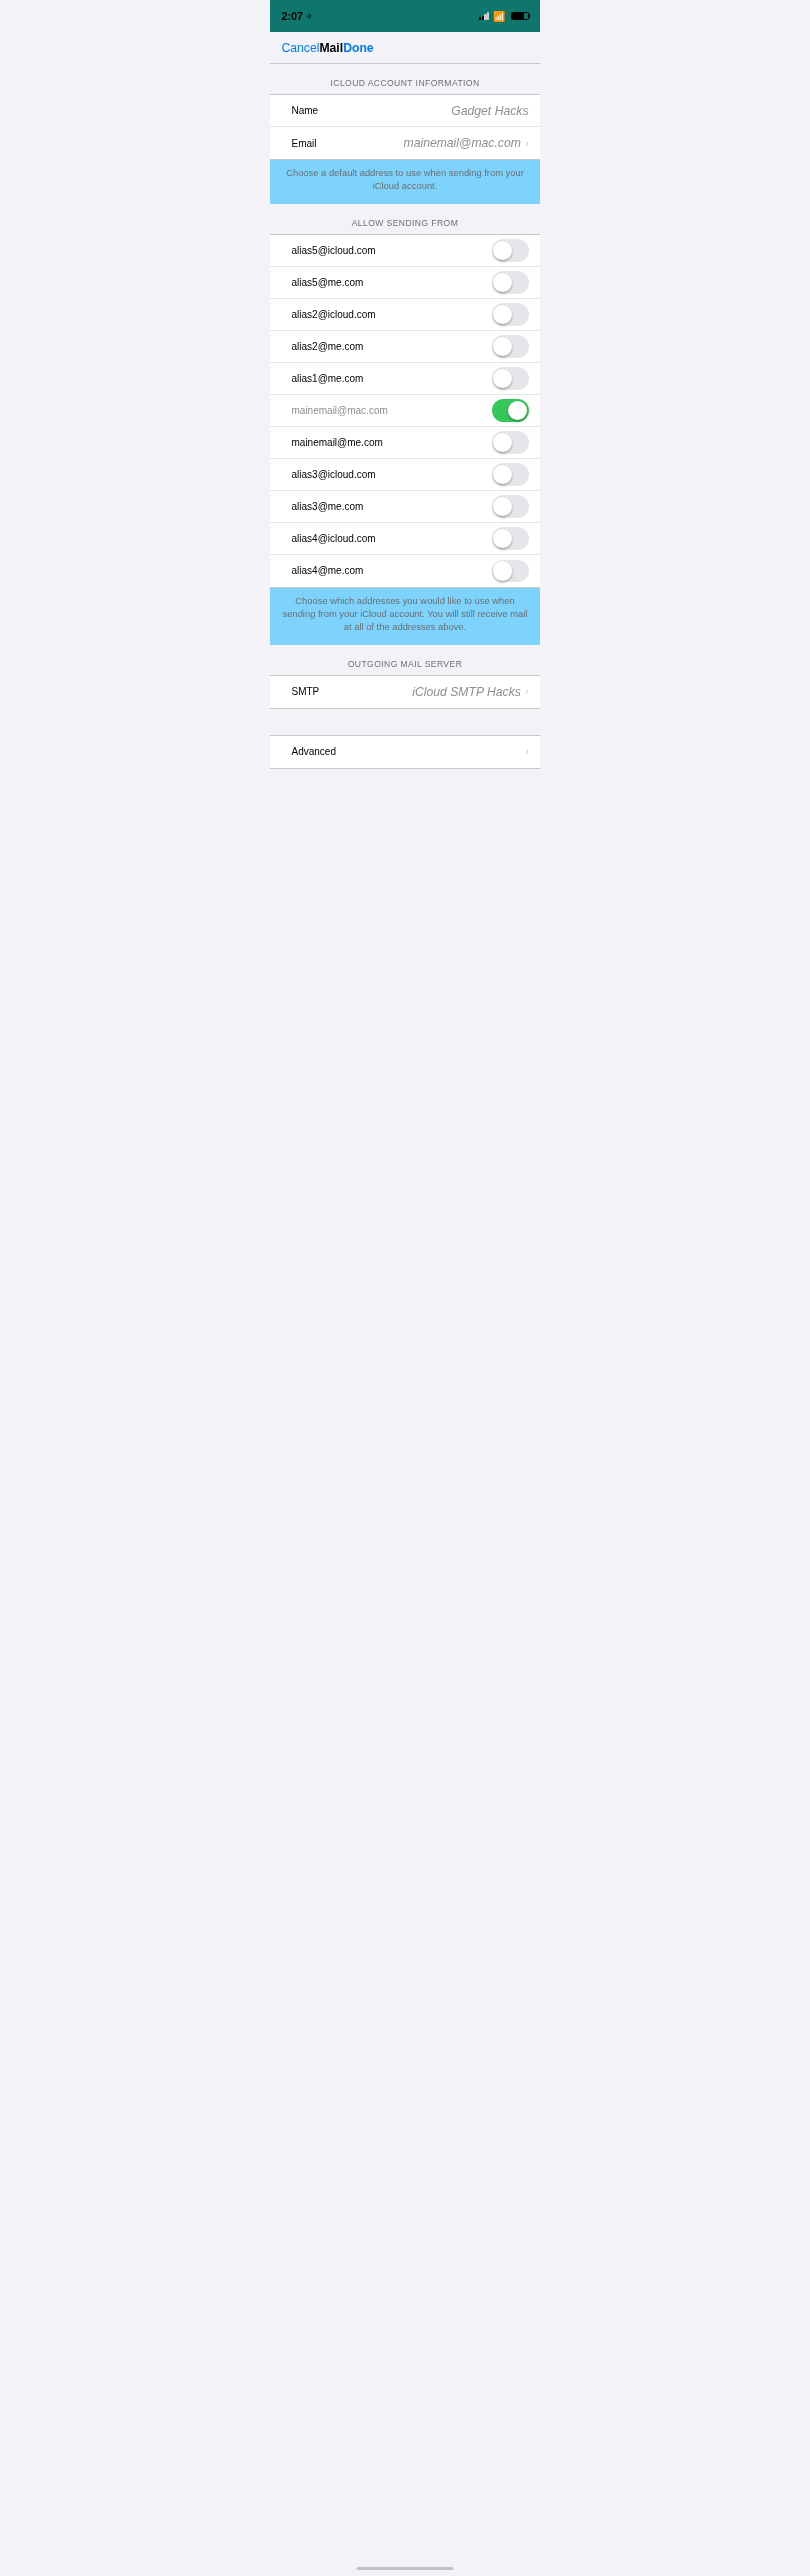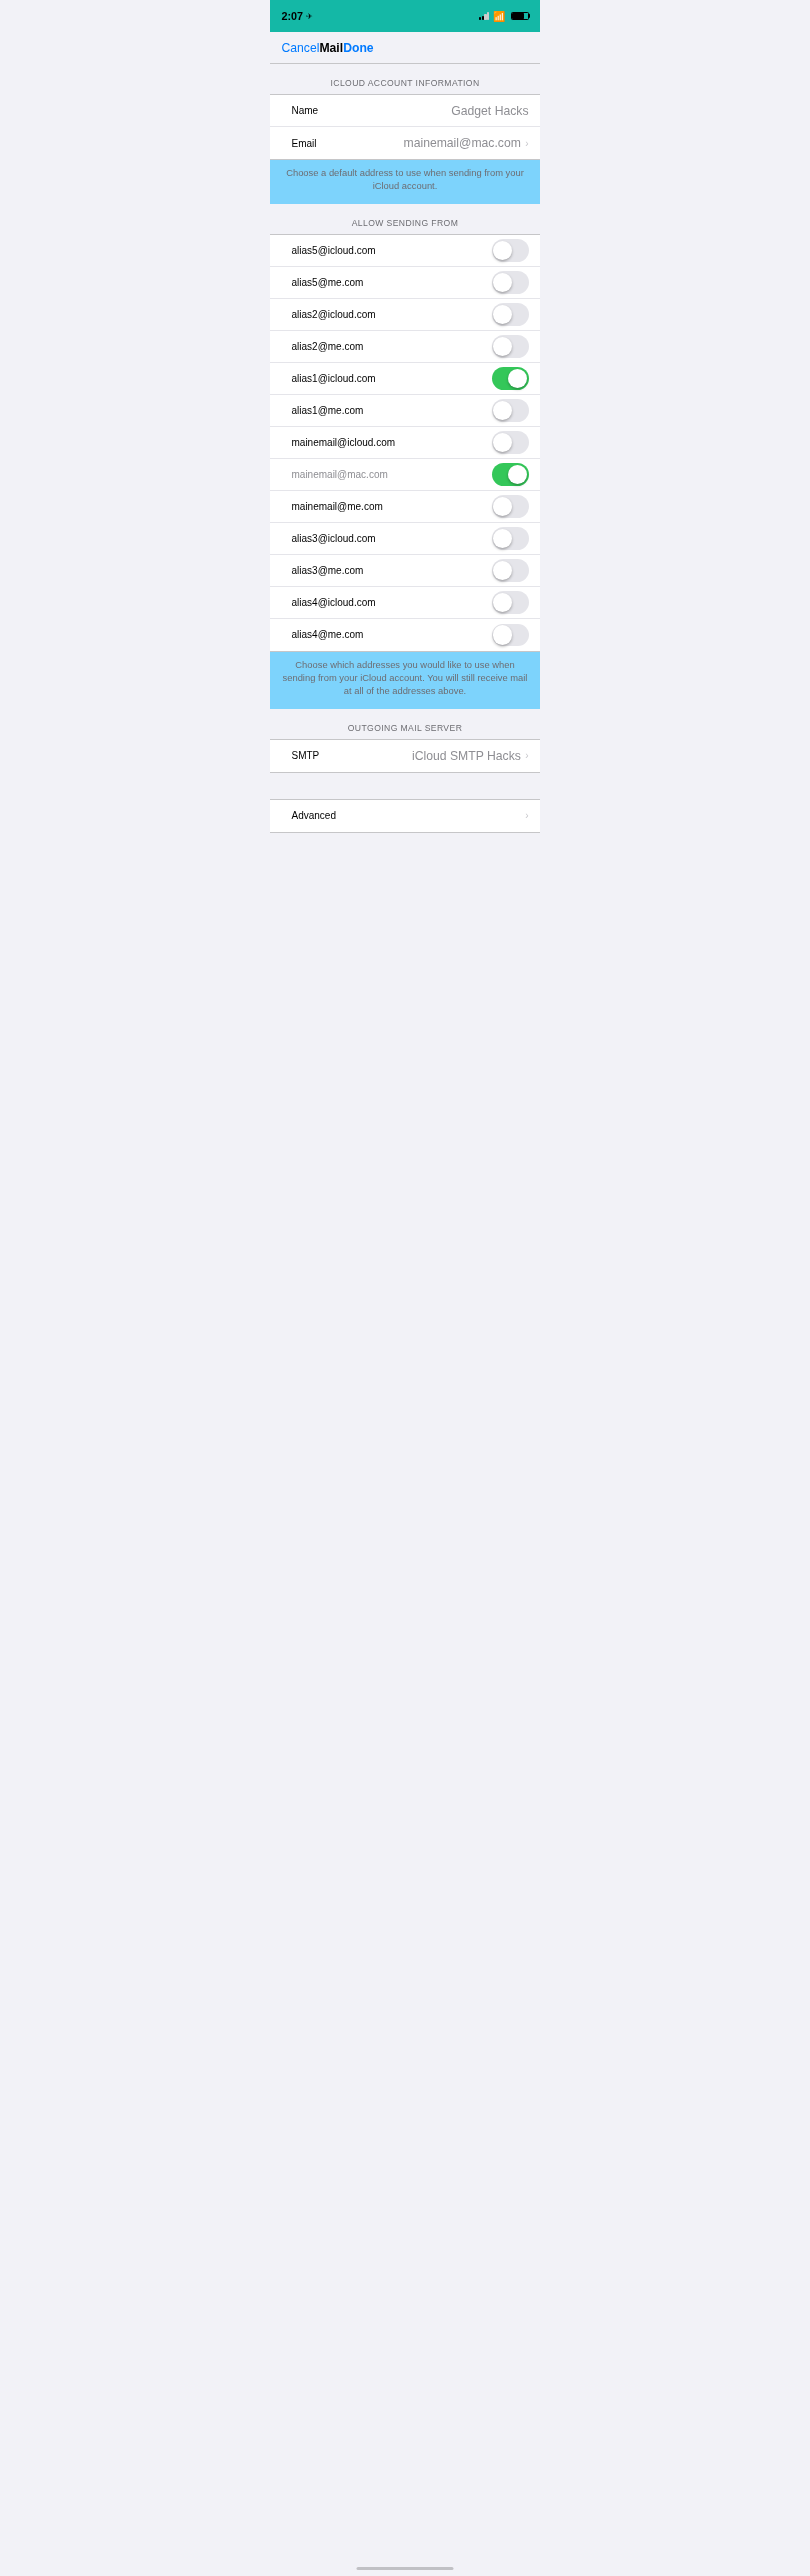--- a/index.html
+++ b/index.html
@@ -8,21 +8,21 @@
     body {
       font-family: -apple-system, BlinkMacSystemFont, 'Helvetica Neue', sans-serif;
       background: #f2f2f7;
       width: 270px;
       margin: 0 auto;
       min-height: 858px;
     }
 
     
     .status-bar {
-      background: #14b8a6;
+      background: #0f766e;
       height: 32px;
       display: flex;
       align-items: center;
       justify-content: space-between;
       padding: 0 11.5px;
     }
     .status-time {
       font-size: 10.8px;
       font-weight: 600;
       color: #000;
@@ -112,20 +112,21 @@
     .row-label.gray {
       color: #8e8e93;
     }
 
     .row-value {
       font-size: 12.2px;
       color: #8e8e93;
       display: flex;
       align-items: center;
       gap: 4.3px;
+      font-style: italic;
     }
 
     .chevron {
       color: #c7c7cc;
       font-size: 10px;
     }
 
     
     .toggle {
       width: 37px;
@@ -280,33 +281,21 @@
           <div class="toggle-knob"></div>
         </div>
       </div>
       <div class="list-row">
         <span class="row-label">alias2@me.com</span>
         <div class="toggle">
           <div class="toggle-knob"></div>
         </div>
       </div>
       <div class="list-row">
-        <span class="row-label">alias1@icloud.com</span>
-        <div class="toggle on">
-          <div class="toggle-knob"></div>
-        </div>
-      </div>
-      <div class="list-row">
         <span class="row-label">alias1@me.com</span>
-        <div class="toggle">
-          <div class="toggle-knob"></div>
-        </div>
-      </div>
-      <div class="list-row">
-        <span class="row-label">mainemail@icloud.com</span>
         <div class="toggle">
           <div class="toggle-knob"></div>
         </div>
       </div>
       <div class="list-row">
         <span class="row-label gray">mainemail@mac.com</span>
         <div class="toggle on">
           <div class="toggle-knob"></div>
         </div>
       </div>

